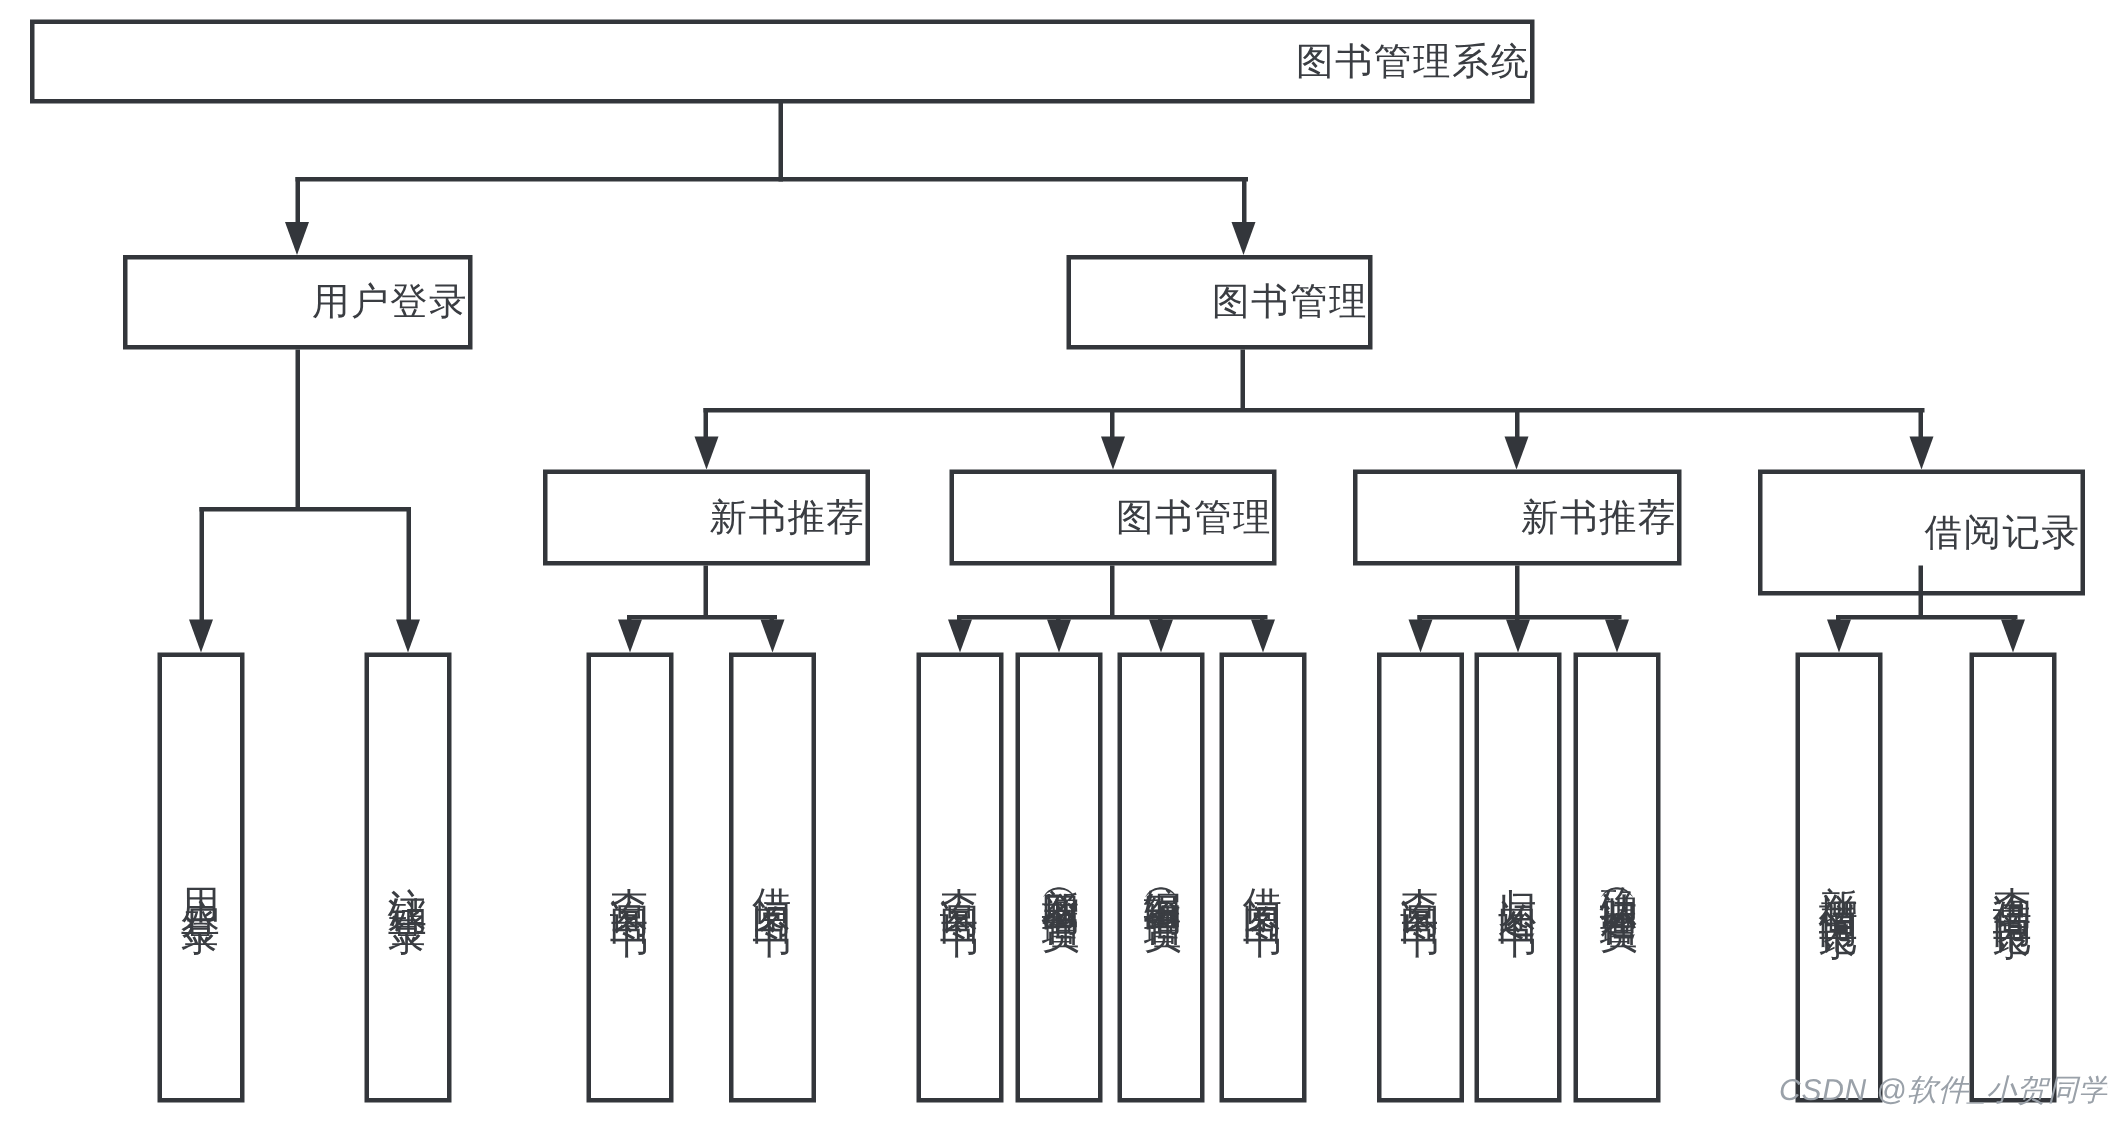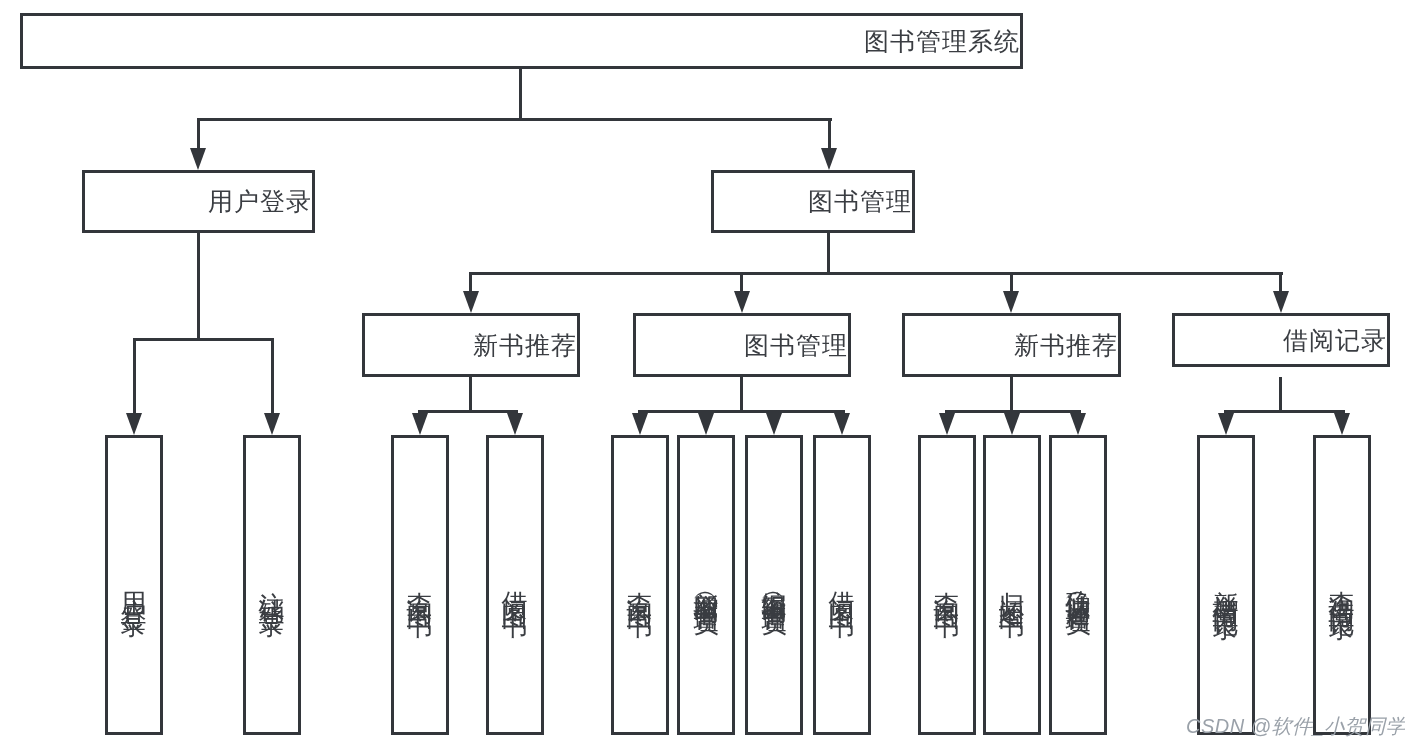--- a/index.html
+++ b/index.html
@@ -79,21 +79,21 @@
 
   <div class="box" style="left:362px;top:313px;width:218px;height:64px">
     <span class="hlabel">新书推荐</span>
   </div>
   <div class="box" style="left:633px;top:313px;width:218px;height:64px">
     <span class="hlabel">图书管理</span>
   </div>
   <div class="box" style="left:902px;top:313px;width:219px;height:64px">
     <span class="hlabel">新书推荐</span>
   </div>
-  <div class="box" style="left:1172px;top:313px;width:218px;height:54px">
+  <div class="box" style="left:1172px;top:313px;width:218px;height:84px">
     <span class="hlabel">借阅记录</span>
   </div>
 
   <div class="line" style="left:469px;top:377px;width:3px;height:33px"></div>
   <div class="line" style="left:418px;top:410px;width:100px;height:3px"></div>
   <div class="line" style="left:418px;top:410px;width:3px;height:7px"></div>
   <div class="line" style="left:513px;top:410px;width:3px;height:7px"></div>
   <div class="arrowhead" style="left:412px;top:413px"></div>
   <div class="arrowhead" style="left:507px;top:413px"></div>
 

